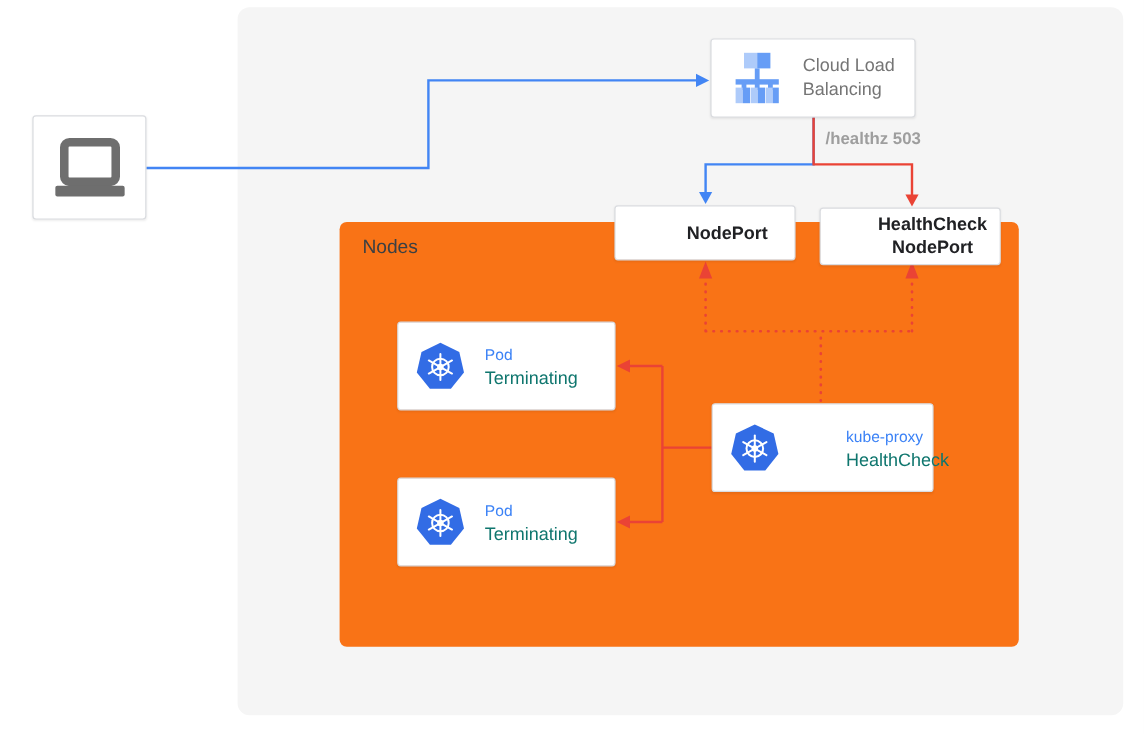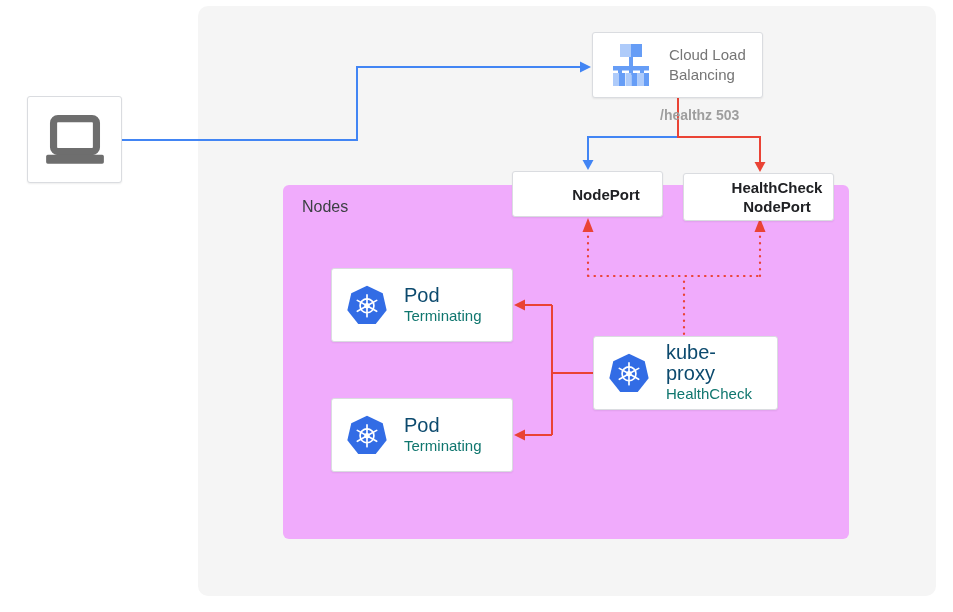--- a/index.html
+++ b/index.html
@@ -1,32 +1,32 @@
 <!DOCTYPE html>
 <html><head>
 <meta charset="utf-8">
 <style>
   html,body{margin:0;padding:0;background:#ffffff;}
   #stage{position:relative;width:953px;height:612px;overflow:hidden;
     font-family:"Liberation Sans",sans-serif;background:#ffffff;}
   .panel-gray{position:absolute;left:198px;top:6px;width:738px;height:590px;
     background:#f5f5f5;border-radius:10px;}
   .panel-blue{position:absolute;left:283px;top:185px;width:566px;height:354px;
-    background:#f0abfc;border-radius:6px;}
+    background:#f97316;border-radius:6px;}
   .panel-blue .panel-label{position:absolute;left:19px;top:13px;font-size:16px;color:#3c4043;}
   .node-box{position:absolute;background:#ffffff;border:1px solid #dadce0;border-radius:3px;
     box-shadow:0 1px 2px rgba(0,0,0,0.07);box-sizing:border-box;}
   .node-flex{display:flex;align-items:center;}
   .titleblock{display:flex;flex-direction:column;justify-content:center;}
-  .title-dark{font-size:20px;color:#0c4a6e;line-height:21px;}
+  .title-dark{font-size:13px;color:#3b82f6;line-height:21px;}
   .title-gray{font-size:15px;color:#0f766e;line-height:20px;}
   .center-label{display:flex;align-items:center;justify-content:center;
     font-weight:bold;font-size:15px;color:#202124;text-align:center;line-height:19px;padding-left:37px;}
   .clb-label{font-size:15px;color:#757575;line-height:20px;}
-  .healthz{position:absolute;left:660px;top:107px;font-size:14px;font-weight:bold;color:#9e9e9e;}
+  .healthz{position:absolute;left:688px;top:107px;font-size:14px;font-weight:bold;color:#9e9e9e;}
   svg.overlay{position:absolute;left:0;top:0;pointer-events:none;}
   .icon-wrap{flex:0 0 auto;display:flex;align-items:center;justify-content:center;}
 </style>
 </head>
 <body>
 
 <div id="stage">
 
   <div class="panel-gray"></div>
 
@@ -130,21 +130,21 @@
         </g>
         <circle cx="50" cy="52" r="6.5" fill="#ffffff"></circle>
       </svg>
     </div>
     <div class="titleblock" style="margin-left:16px;">
       <span class="title-dark">Pod</span>
       <span class="title-gray">Terminating</span>
     </div>
   </div>
 
-  <div class="node-box node-flex" style="left:593px;top:336px;width:185px;height:74px;padding:0 14px;">
+  <div class="node-box node-flex" style="left:593px;top:336px;width:185px;height:74px;padding:0 14px;gap:39px;">
     <div class="icon-wrap" style="width:42px;height:42px;">
       <svg width="42" height="42" viewBox="0 0 100 100">
         <polygon points="50,4 87.5,22.1 96.8,62.7 70.8,95.3 29.2,95.3 3.2,62.7 12.5,22.1" fill="#326ce5"></polygon>
         <g stroke="#ffffff" stroke-width="4" stroke-linecap="round">
           <circle cx="50" cy="52" r="16.5" fill="none"></circle>
           <line x1="50" y1="52" x2="50" y2="26"></line>
           <line x1="50" y1="52" x2="50" y2="78"></line>
           <line x1="50" y1="52" x2="73" y2="39"></line>
           <line x1="50" y1="52" x2="27" y2="39"></line>
           <line x1="50" y1="52" x2="73" y2="65"></line>

